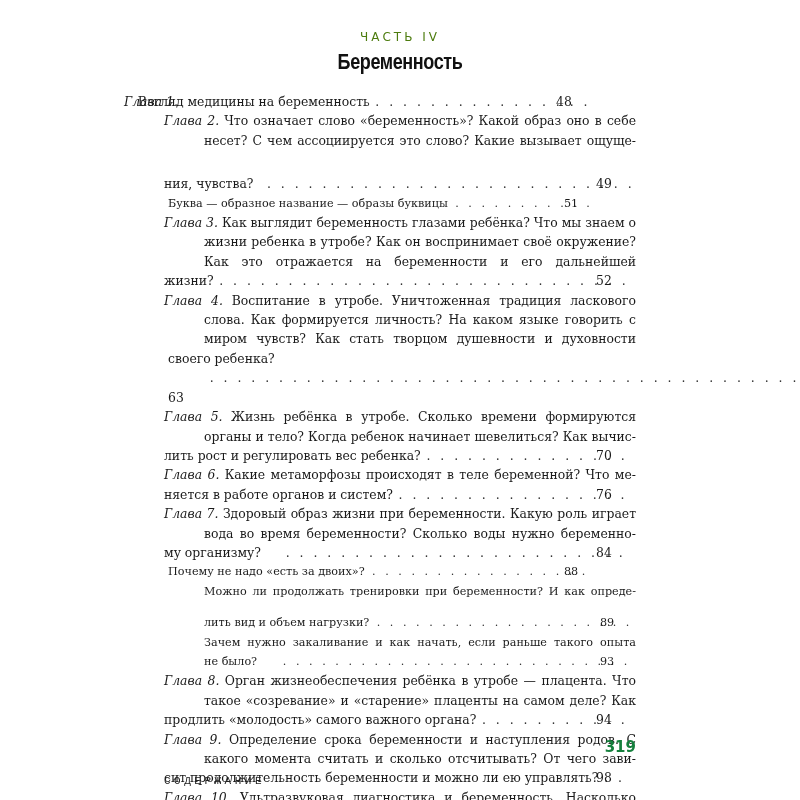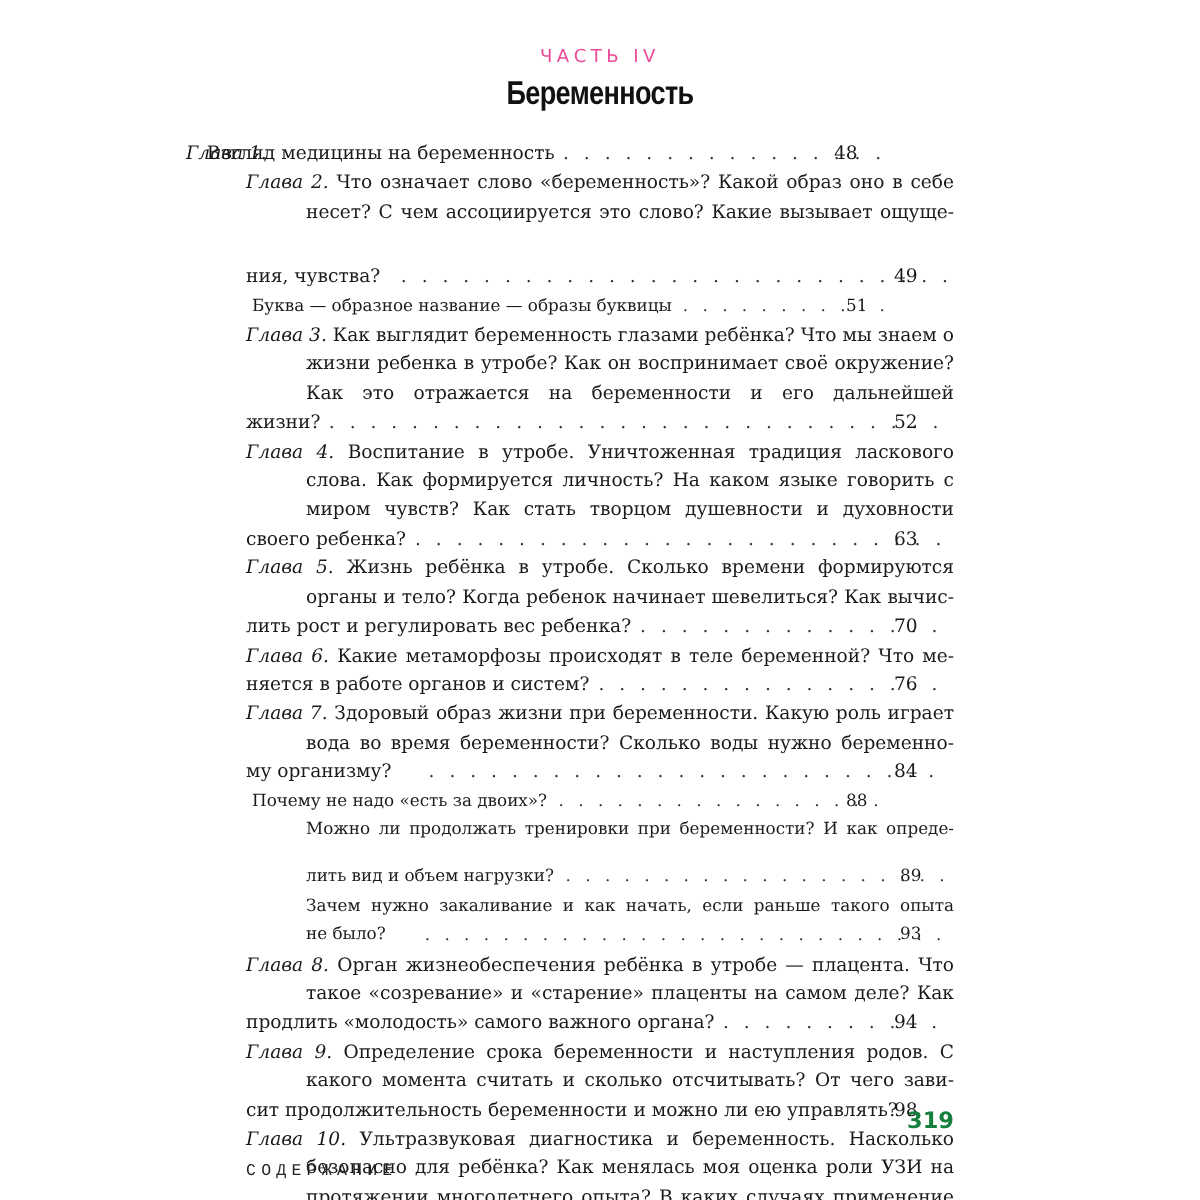--- a/index.html
+++ b/index.html
@@ -1,18 +1,18 @@
 <!DOCTYPE html>
 <html><head>
 <meta charset="utf-8">
 <style>
   html, body { margin:0; padding:0; background:#ffffff; }
   body { width:800px; height:800px; position:relative; overflow:hidden; font-family:"DejaVu Serif", serif; color:#1a1a1a; }
   .page { position:absolute; left:0; top:0; width:800px; height:800px; background:#fff; }
-  .part-label { position:absolute; top:30px; left:0; width:800px; text-align:center; font-family:"DejaVu Sans", sans-serif; font-size:12px; letter-spacing:3px; color:#ec4899; }
+  .part-label { position:absolute; top:30px; left:0; width:800px; text-align:center; font-family:"DejaVu Sans", sans-serif; font-size:12px; letter-spacing:3px; color:#4d7c0f; }
   .part-title { position:absolute; top:49px; left:0; width:800px; text-align:center; font-family:"Liberation Sans", sans-serif; font-size:22px; font-weight:bold; letter-spacing:-0.5px; color:#111; transform:scaleX(0.82); }
   .toc { position:absolute; top:92px; left:164px; width:472px; }
   .entry { position:relative; font-size:12.4px; line-height:19.4px; margin:0; }
   .entry .body { display:block; padding-left:40px; text-indent:-40px; text-align:justify; }
   .entry.sub .body { padding-left:76px; text-indent:-36px; font-size:11.2px; }
   .chap { font-style:italic; }
   .lastline { display:flex; align-items:baseline; }
   .leader { flex:1; overflow:hidden; white-space:nowrap; margin:0 4px; letter-spacing:3px; color:#333; }
   .leader::after { content:". . . . . . . . . . . . . . . . . . . . . . . . . . . . . . . . . . . . . . . . . . . . . . . . . . . . . . . . . . . . . . . . . . . . . . . ."; }
   .pnum { white-space:nowrap; }
@@ -45,21 +45,21 @@
           </span></div>
       </div>
       <div class="entry">
         <div class="body"><span class="chap">Глава 3.</span> <span>Как выглядит беременность глазами ребёнка? Что мы знаем о жизни ребенка в утробе? Как он воспринимает своё окружение? Как это отражается на беременности и его дальнейшей</span> <span class="lastline" style="display: inline-flex; width: 100%;">
             <span>жизни?</span>
             <span class="leader"></span>
             <span class="pnum">52</span>
           </span></div>
       </div>
       <div class="entry">
-        <div class="body"><span class="chap">Глава 4.</span> <span>Воспитание в утробе. Уничтоженная традиция ласкового слова. Как формируется личность? На каком языке говорить с миром чувств? Как стать творцом душевности и духовности</span> <span class="lastline" style="display: inline-flex; width: 100%;">
+        <div class="body"><span class="chap">Глава 4.</span> <span>Воспитание в утробе. Уничтоженная традиция ласкового слова. Как формируется личность? На каком языке говорить с миром чувств? Как стать творцом душевности и духовности</span> <span class="lastline" style="display: inline-flex; width: 100%; flex-direction: column;">
             <span>своего ребенка?</span>
             <span class="leader"></span>
             <span class="pnum">63</span>
           </span></div>
       </div>
       <div class="entry">
         <div class="body"><span class="chap">Глава 5.</span> <span>Жизнь ребёнка в утробе. Сколько времени формируются органы и тело? Когда ребенок начинает шевелиться? Как вычис-</span> <span class="lastline" style="display: inline-flex; width: 100%;">
             <span>лить рост и регулировать вес ребенка?</span>
             <span class="leader"></span>
             <span class="pnum">70</span>

